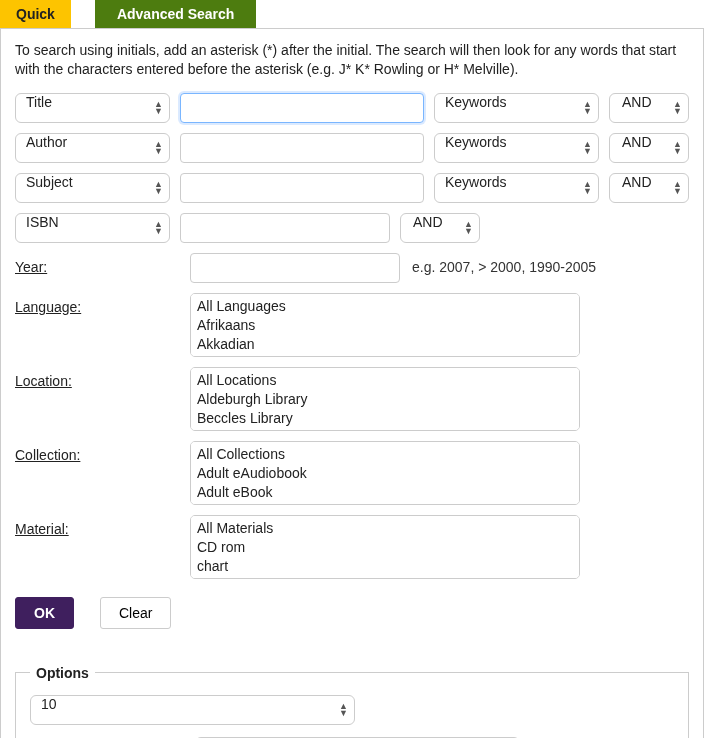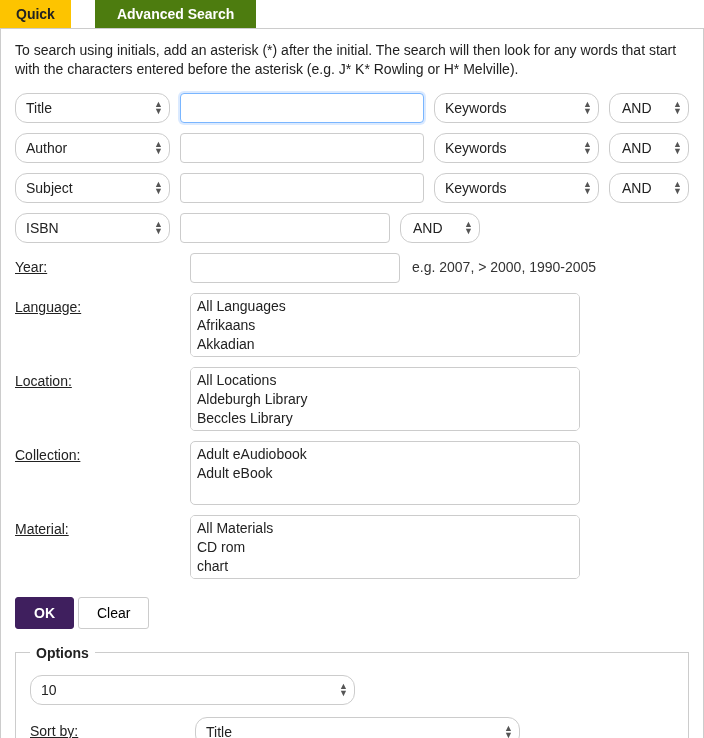--- a/index.html
+++ b/index.html
@@ -40,25 +40,25 @@
   .row {
     display: flex;
     gap: 10px;
     margin-bottom: 10px;
     align-items: center;
   }
   
   .sel {
     position: relative;
     border: 1px solid #ccc;
-    border-radius: 12px;
+    border-radius: 6px;
     background: #fff;
     height: 30px;
     display: flex;
-    align-items: center;
+    align-items: flex-start;
     padding: 0 22px 0 10px;
     font-size: 14px;
     cursor: pointer;
   }
   .sel .chev {
     position: absolute;
     right: 6px;
     top: 50%; transform: translateY(-50%);
     display: flex; flex-direction: column;
     line-height: 6px;
@@ -113,21 +113,21 @@
     width: 390px;
     height: 64px;
     overflow-y: scroll;
     padding: 3px 6px;
     font-size: 14px;
     line-height: 1.35;
     background: #fff;
   }
   .listbox div { white-space: nowrap; cursor: default; }
   
-  .btns { display: flex; gap: 4px; margin-top: 18px; margin-bottom: 16px; }
+  .btns { display: flex; gap: 26px; margin-top: 18px; margin-bottom: 36px; }
   .btn {
     border: 1px solid #ccc;
     border-radius: 3px;
     padding: 7px 18px;
     font-size: 14px;
     cursor: pointer;
     background: #fff;
   }
   .btn-primary {
     background: #3f1f5e;
@@ -282,20 +282,21 @@
         <div>Aldeburgh Library</div>
         <div>Beccles Library</div>
       </div>
     </div>
   </div>
 
   <div class="labeled-row">
     <div class="lbl">Collection:</div>
     <div class="ctrl">
       <div class="listbox">
+        <div>All Collections</div>
         <div>Adult eAudiobook</div>
         <div>Adult eBook</div>
       </div>
     </div>
   </div>
 
   <div class="labeled-row">
     <div class="lbl">Material:</div>
     <div class="ctrl">
       <div class="listbox">

